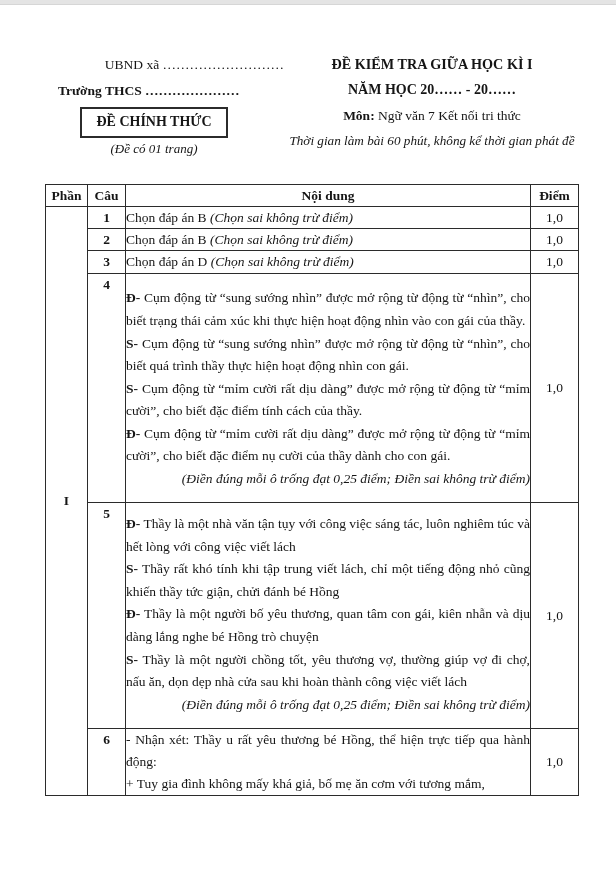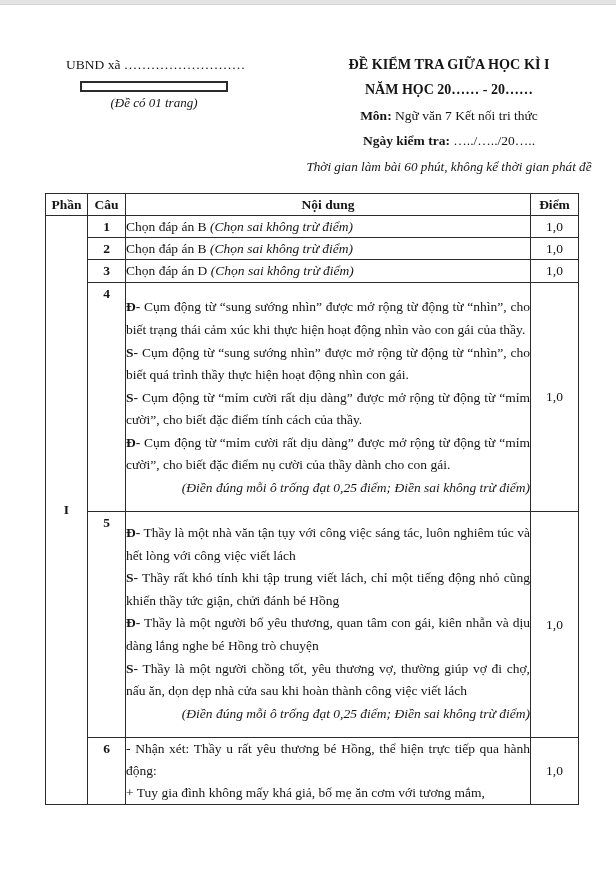--- a/index.html
+++ b/index.html
@@ -14,44 +14,44 @@
   }
   .top-strip{
     position:absolute;left:0;top:0;width:616px;height:4px;
     background:#e4e4e4;border-bottom:1px solid #d6d6d6;
   }
   
   .hdr-left{
     position:absolute;left:58px;top:52px;width:226px;
     font-size:13.5px;line-height:26px;
   }
-  .hdr-left .l1{padding-left:8px;}
+  .hdr-left .l1{padding-left:8px;text-align:right;}
   .hdr-left .l2{font-weight:bold;}
   .official-box{
     margin:3px 0 0 22px;width:144px;
     border:2px solid #2b2b2b;
     text-align:center;padding:3px 0 4px 0;
   }
   .official-box .b1{font-weight:bold;font-size:14px;line-height:20px;}
   .official-box .b2{font-weight:bold;font-size:13.5px;line-height:19px;}
   .pages-note{
     margin-left:22px;width:148px;text-align:center;
     font-style:italic;font-size:13px;line-height:22px;
   }
   .hdr-right{
-    position:absolute;left:291px;top:52px;width:316px;
+    position:absolute;left:274px;top:52px;width:316px;
     text-align:center;font-size:13.5px;line-height:25.4px;
   }
   .hdr-right .r1{font-weight:bold;font-size:14.2px;}
   .hdr-right .r2{font-weight:bold;font-size:14px;}
   .hdr-right .lbl{font-weight:bold;}
   .hdr-right .r5{font-style:italic;font-size:13.2px;}
   
   table.answer{
-    position:absolute;left:45px;top:193px;
+    position:absolute;left:45px;top:184px;
     width:533px;border-collapse:collapse;table-layout:fixed;
     font-size:13.5px;
     border-radius:29px;
   }
   table.answer td,table.answer th{
     border:1.4px solid #2b2b2b;
     padding:0;vertical-align:middle;
     overflow:hidden;
   }
   th.h{font-weight:bold;text-align:center;height:20px;font-size:13.5px;}
@@ -73,30 +73,31 @@
   tr.r6{height:66px;}
   tr.r6 td.nd p{line-height:21.8px;}
 </style>
 </head>
 <body>
 
 <div class="top-strip"></div>
 
 <div class="hdr-left">
   <div class="l1">UBND xã ………………………</div>
+  <div class="l2">Trường THCS …………………</div>
   <div class="official-box">
+    <div class="b1">ĐỀ CHÍNH THỨC</div>
   </div>
   <div class="pages-note">(Đề có 01 trang)</div>
 </div>
 
 <div class="hdr-right">
   <div class="r1">ĐỀ KIỂM TRA GIỮA HỌC KÌ I</div>
   <div class="r2">NĂM HỌC 20…… - 20……</div>
   <div class="r3"><span class="lbl">Môn:</span><span> Ngữ văn 7 Kết nối tri thức</span></div>
-  <div class="r4"><span class="lbl">Ngày kiểm tra:</span><span> …../…../20…..</span></div>
   <div class="r5">Thời gian làm bài 60 phút, không kể thời gian phát đề</div>
 </div>
 
 <table class="answer">
   <colgroup>
       <col style="width:42px">
       <col style="width:38px">
       <col style="width:405px">
       <col style="width:48px">
     </colgroup>

